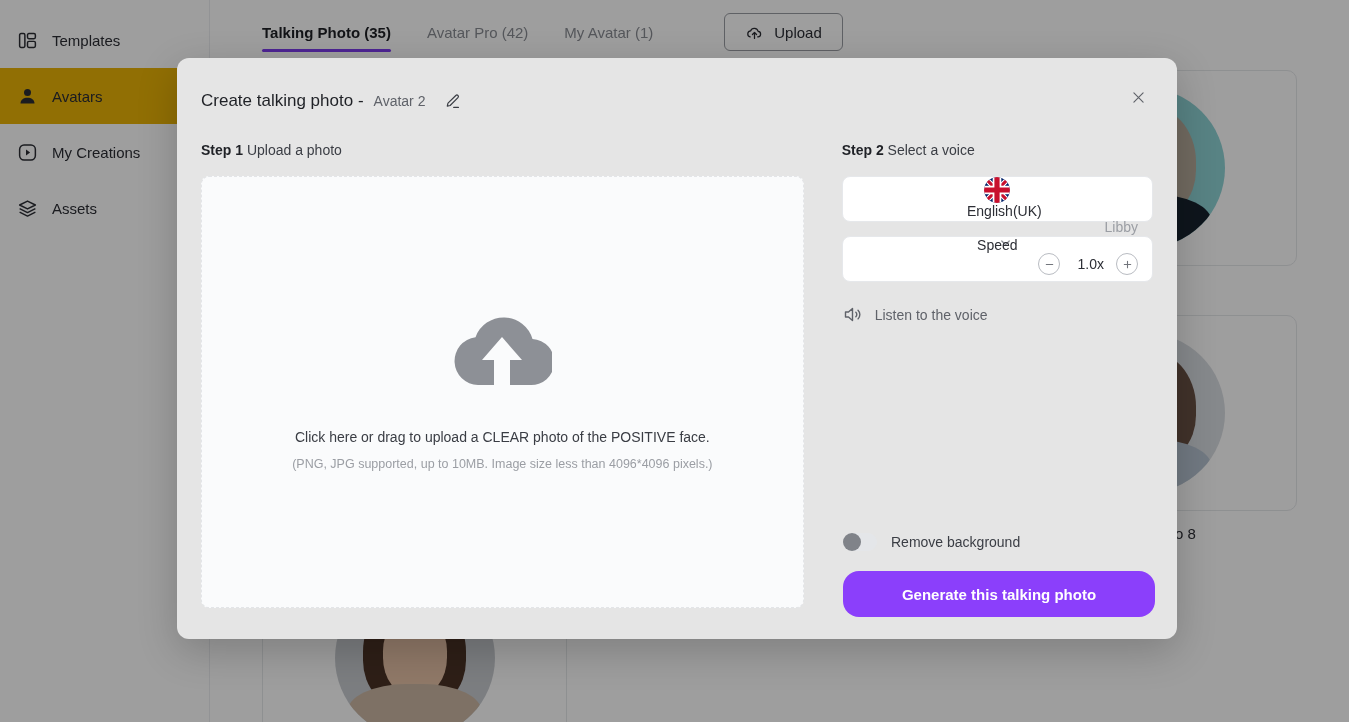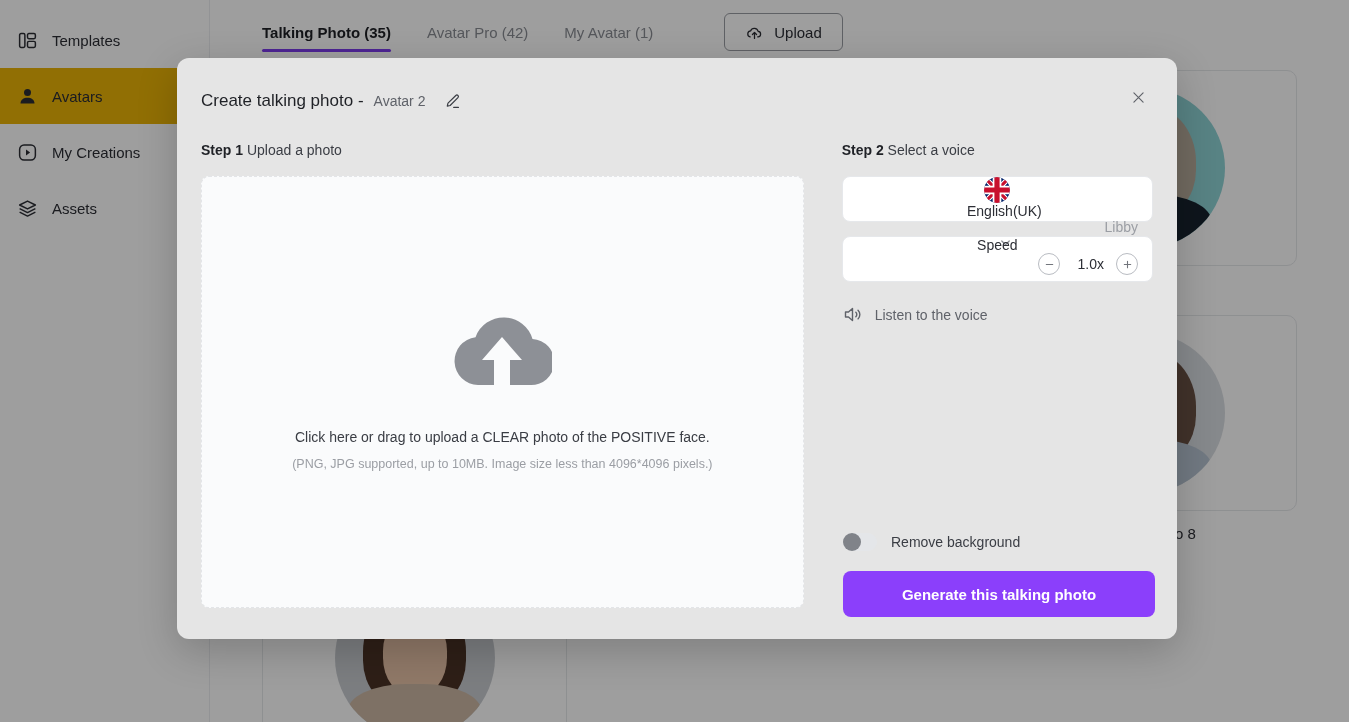--- a/index.html
+++ b/index.html
@@ -136,21 +136,21 @@
   .toggle {
     width: 34px; height: 18px; border-radius: 9px; background: #e4e6e9;
     position: relative; cursor: pointer; flex-shrink: 0;
   }
   .toggle .knob {
     position: absolute; left: 0; top: 0; width: 18px; height: 18px;
     border-radius: 50%; background: #808389;
   }
   .toggle-label { font-size: 14px; color: #3a3d44; }
   .generate-btn {
-    width: 100%; height: 46px; border: none; border-radius: 8px;
+    width: 100%; height: 46px; border: none; border-radius: 16px;
     background: #8b3ffb; color: #ffffff; font-size: 15px; font-weight: bold;
     cursor: pointer; font-family: "Liberation Sans", sans-serif;
   }
 </style>
 </head>
 <body>
 
 <div id="app">
 
   <div class="page-bg">

